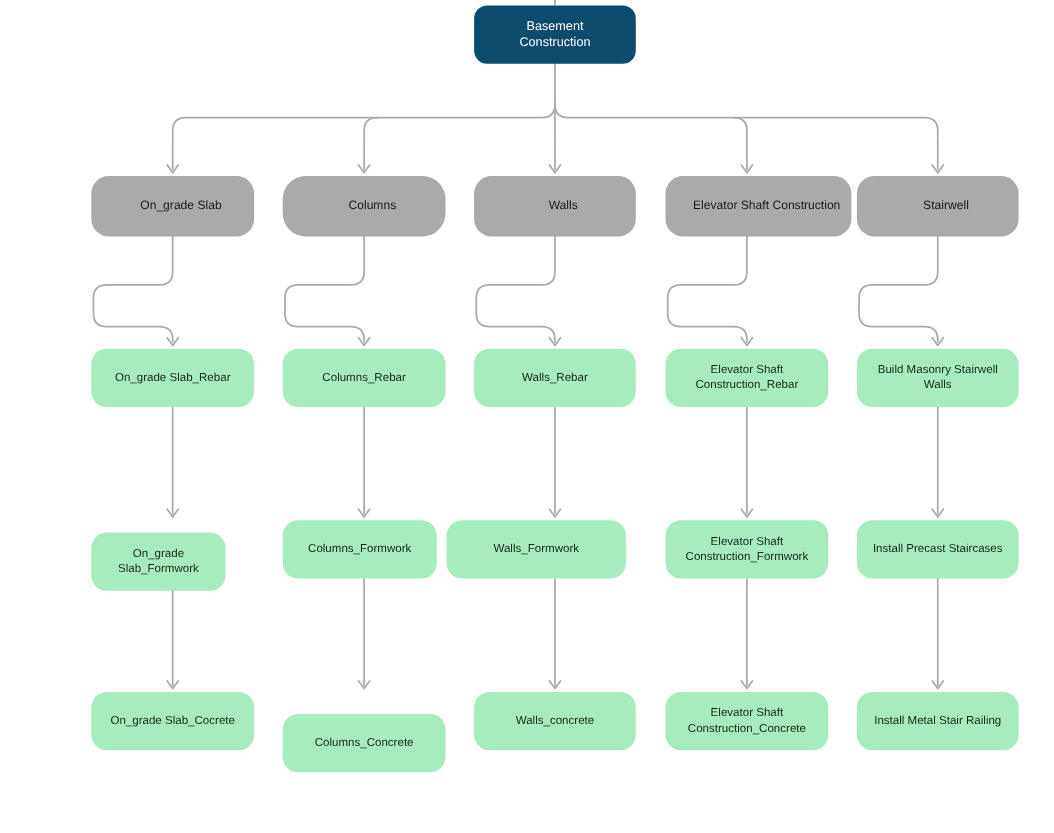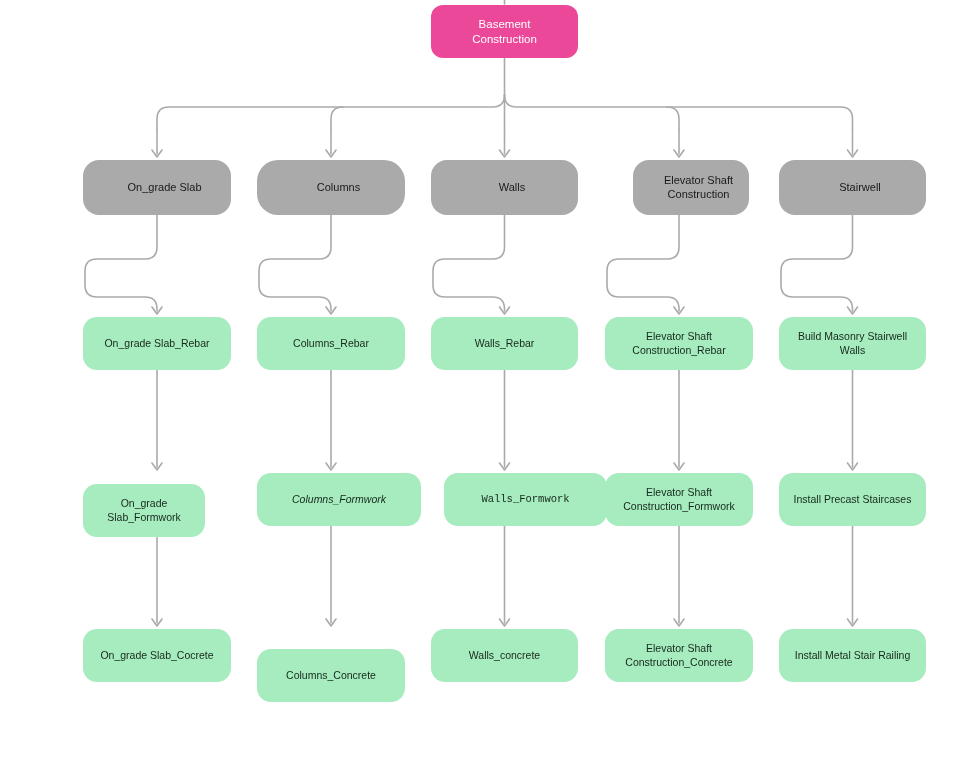--- a/index.html
+++ b/index.html
@@ -35,21 +35,21 @@
     align-items: center;
     justify-content: center;
     text-align: center;
     border-radius: 14px;
     line-height: 1.25;
     padding: 2px 6px;
     white-space: pre-line;
     overflow: hidden;
   }
   .node-root {
-    background: #ec4899;
+    background: #0c4a6e;
     color: #ffffff;
     font-size: 11.5px;
     border-radius: 12px;
   }
   .node-phase {
     background: #aaaaaa;
     color: #1a1a1a;
     font-size: 11px;
     border-radius: 16px;
     padding-left: 21px;
@@ -116,27 +116,27 @@
     </svg>
   <div id="nodes">
       <div class="node node-root" style="left: 431px; top: 5px; width: 147px; height: 53px;">Basement
 Construction</div>
       <div class="node node-phase" style="left: 83px; top: 160px; width: 148px; height: 55px;">On_grade Slab</div>
       <div class="node node-task" style="left: 83px; top: 317px; width: 148px; height: 53px;">On_grade Slab_Rebar</div>
       <div class="node node-task" style="left: 83px; top: 484px; width: 122px; height: 53px;">On_grade Slab_Formwork</div>
       <div class="node node-task" style="left: 83px; top: 629px; width: 148px; height: 53px;">On_grade Slab_Cocrete</div>
       <div class="node node-phase" style="left: 257px; top: 160px; width: 148px; height: 55px; border-radius: 21px;">Columns</div>
       <div class="node node-task" style="left: 257px; top: 317px; width: 148px; height: 53px;">Columns_Rebar</div>
-      <div class="node node-task" style="left: 257px; top: 473px; width: 164px; height: 53px; font-style: italic;">Columns_Formwork</div>
+      <div class="node node-task" style="left: 257px; top: 473px; width: 140px; height: 53px;">Columns_Formwork</div>
       <div class="node node-task" style="left: 257px; top: 629px; width: 148px; height: 53px; margin-top: 20px;">Columns_Concrete</div>
       <div class="node node-phase" style="left: 431px; top: 160px; width: 147px; height: 55px;">Walls</div>
       <div class="node node-task" style="left: 431px; top: 317px; width: 147px; height: 53px;">Walls_Rebar</div>
-      <div class="node node-task" style="left: 444px; top: 473px; width: 163px; height: 53px; font-family: Liberation Mono, monospace;">Walls_Formwork</div>
+      <div class="node node-task" style="left: 406px; top: 473px; width: 163px; height: 53px;">Walls_Formwork</div>
       <div class="node node-task" style="left: 431px; top: 629px; width: 147px; height: 53px;">Walls_concrete</div>
-      <div class="node node-phase" style="left: 633px; top: 160px; width: 116px; height: 55px;">Elevator Shaft Construction</div>
+      <div class="node node-phase" style="left: 605px; top: 160px; width: 169px; height: 55px;">Elevator Shaft Construction</div>
       <div class="node node-task" style="left: 605px; top: 317px; width: 148px; height: 53px;">Elevator Shaft
 Construction_Rebar</div>
       <div class="node node-task" style="left: 605px; top: 473px; width: 148px; height: 53px;">Elevator Shaft
 Construction_Formwork</div>
       <div class="node node-task" style="left: 605px; top: 629px; width: 148px; height: 53px;">Elevator Shaft
 Construction_Concrete</div>
       <div class="node node-phase" style="left: 779px; top: 160px; width: 147px; height: 55px;">Stairwell</div>
       <div class="node node-task" style="left: 779px; top: 317px; width: 147px; height: 53px;">Build Masonry Stairwell Walls</div>
       <div class="node node-task" style="left: 779px; top: 473px; width: 147px; height: 53px;">Install Precast Staircases</div>
       <div class="node node-task" style="left: 779px; top: 629px; width: 147px; height: 53px;">Install Metal Stair Railing</div>

